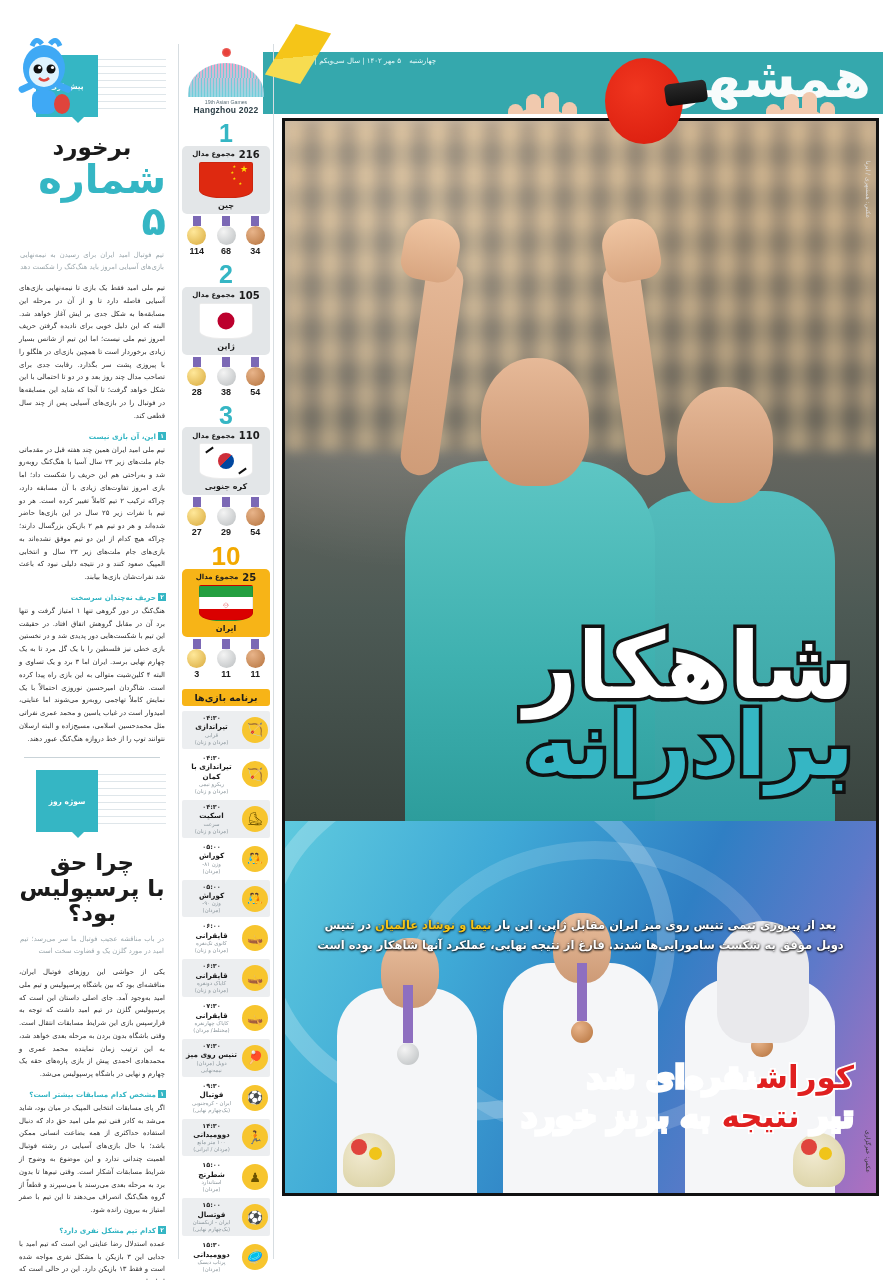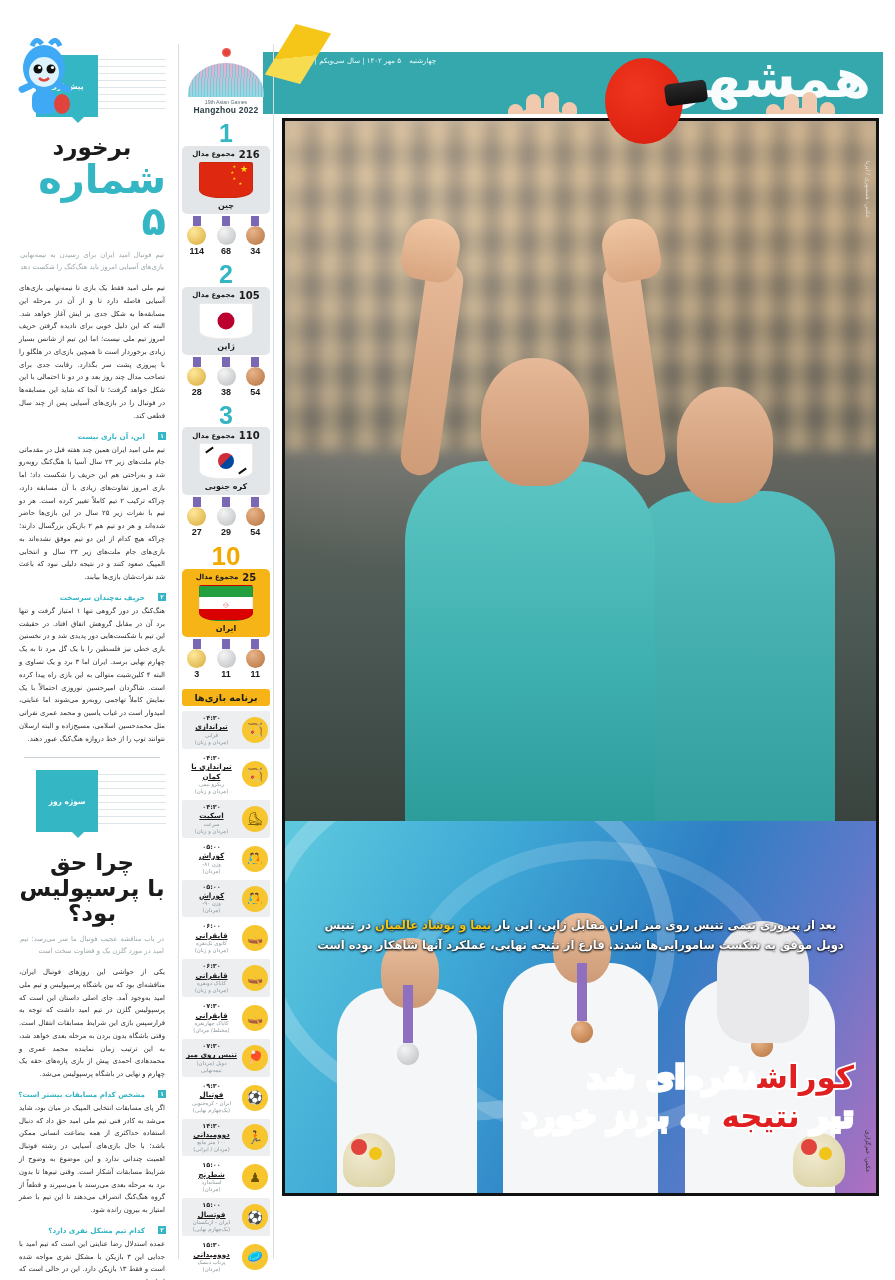--- a/index.html
+++ b/index.html
@@ -102,21 +102,21 @@
     font-size: 6.8px; color: #9aa6ab; text-align: justify;
     line-height: 1.75; margin-top: 8px; padding: 0 2px;
   }
   .op-body {
     font-size: 6.9px; color: #2b2b2b; text-align: justify;
     line-height: 1.85; margin-top: 8px; padding: 0 1px;
     text-justify: inter-word;
   }
   .op-sub {
     font-size: 7.2px; font-weight: bold; color: #35b6c4;
-    margin: 9px 0 3px; display: flex; align-items: flex-start; gap: 13px;
+    margin: 9px 0 3px; display: flex; align-items: flex-start; gap: 2px;
   }
   .op-sub .box {
     display: inline-block; width: 8px; height: 8px;
     background: #35b6c4; color: #fff; font-size: 6px;
     text-align: center; line-height: 8px; flex: none;
   }
   .op-divider {
     height: 1px; background: #c9d3d8; margin: 12px 6px;
   }
 
@@ -203,21 +203,21 @@
     margin-bottom: 2px; border-radius: 2px;
   }
   .sched-item.alt { background: #eceef0; }
   .si-icon {
     width: 26px; height: 26px; border-radius: 50%; flex: none;
     background: #f7c52e; display: flex; align-items: center; justify-content: center;
     font-size: 13px; color: #6b5200;
   }
   .si-text { flex: 1; text-align: center; line-height: 1.3; }
   .si-time { font-size: 6.5px; font-weight: bold; color: #2b2b2b; }
-  .si-sport { font-size: 7.2px; font-weight: bold; color: #1c1c1c; text-decoration: underline; }
+  .si-sport { font-size: 7.2px; font-weight: bold; color: #1c1c1c; }
   .si-detail { font-size: 5.4px; color: #8b969c; }
 
   
   .main-panel {
     position: absolute; top: 118px; left: 282px;
     width: 597px; height: 1078px;
     border: 3px solid #111;
     background: #ffffff; overflow: hidden;
   }
   .photo-top {
@@ -754,20 +754,24 @@
       <div class="ath-head s"></div>
       <div class="athlete ath-main"></div>
       <div class="ath-head m"></div>
       <div class="ath-arm arm-l"></div>
       <div class="ath-arm arm-r"></div>
       <div class="ath-hand hand-l"></div>
       <div class="ath-hand hand-r"></div>
       <div class="photo-credit-v">عکس: همشهری / ایرنا</div>
     </div>
 
+    <div class="headline-main">
+      <div class="hl-line1">شاهکار</div>
+      <div class="hl-line2">برادرانه</div>
+    </div>
 
     <div class="subhead">
       <span>بعد از پیروزی تیمی تنیس روی میز ایران مقابل ژاپن، این بار </span><span class="gold">نیما و نوشاد عالمیان</span><span> در تنیس دوبل موفق به شکست سامورایی‌ها شدند. فارغ از نتیجه نهایی، عملکرد آنها شاهکار بوده است</span>
     </div>
 
     <div class="photo-bottom">
       <div class="pb-swirl"></div>
       <div class="pb-swirl b"></div>
 
       <div class="podium-fig pf-1"></div>

